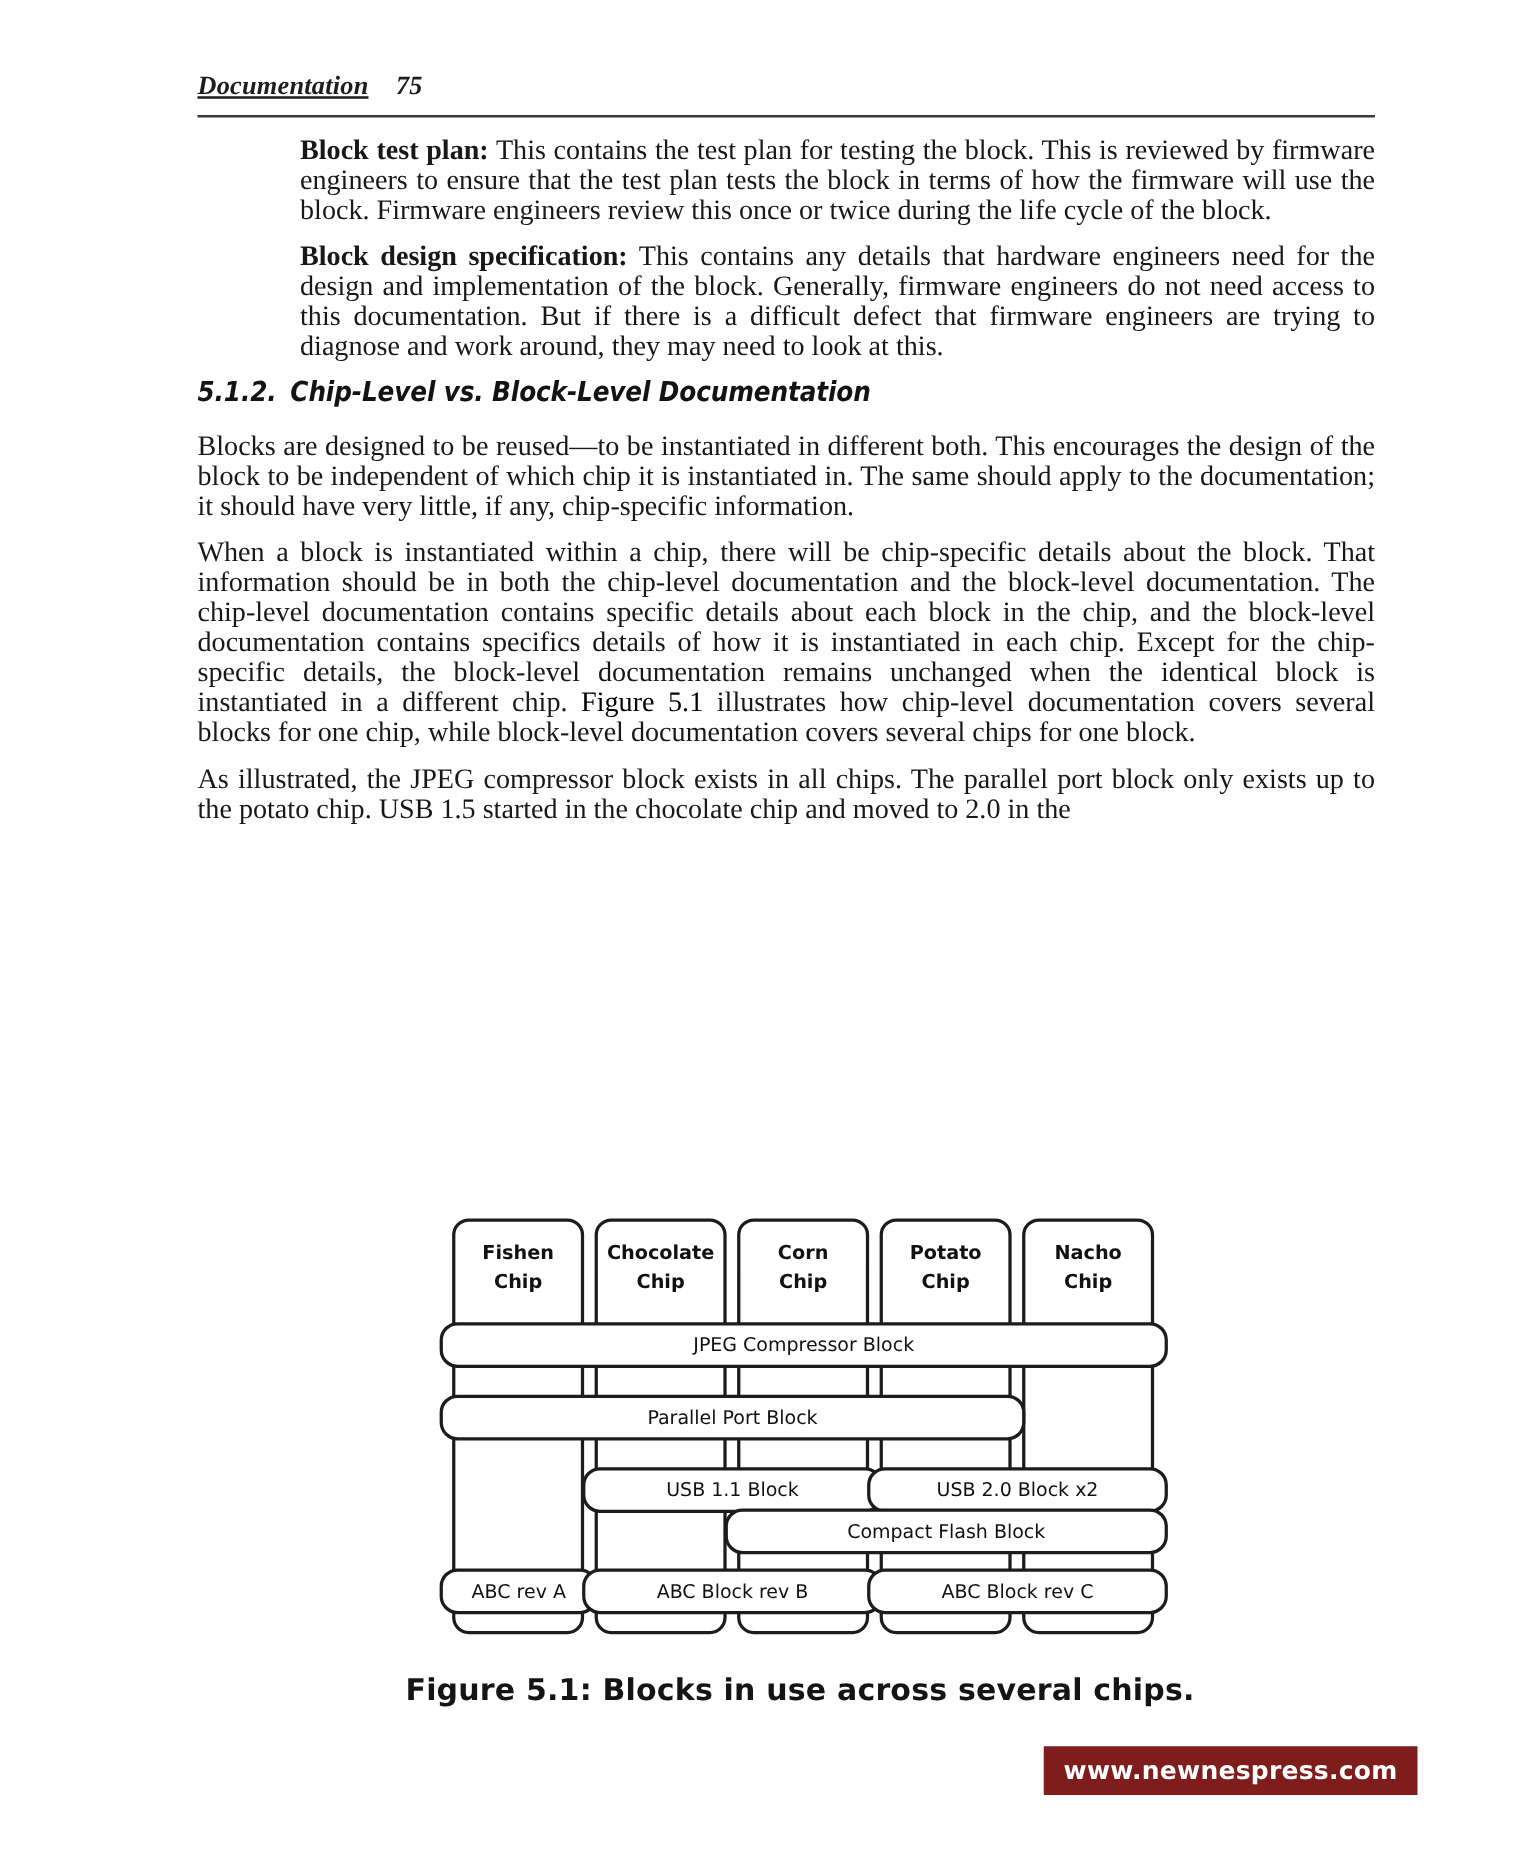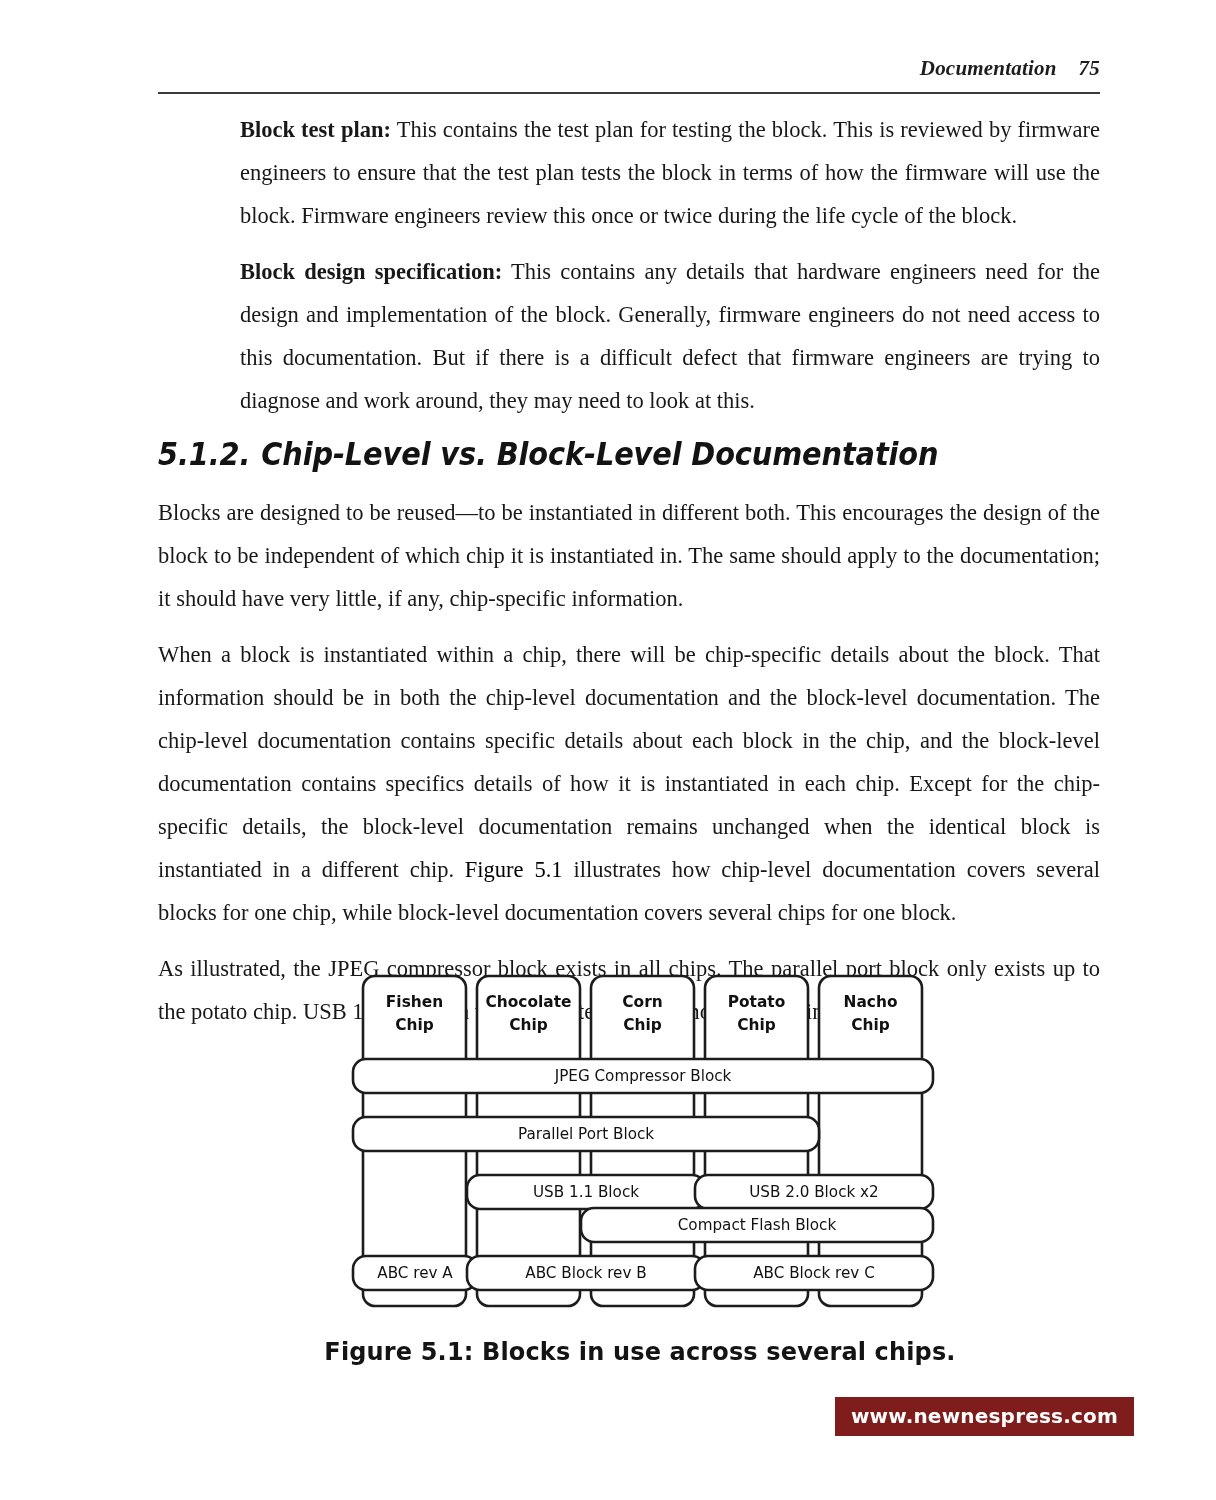--- a/index.html
+++ b/index.html
@@ -23,27 +23,28 @@
     width: 1216px;
     height: 1500px;
   }
 
   
   .running-head {
     position: absolute;
     left: 158px;
     top: 56px;
     width: 942px;
-    text-align: right;
+    text-align: left;
     font-family: "Liberation Serif", "DejaVu Serif", serif;
     font-style: italic;
     font-weight: bold;
     font-size: 21px;
     letter-spacing: 0.2px;
     color: #1d1d1d;
+    text-decoration: underline;
   }
   .running-head .page-num {
     display: inline-block;
     margin-left: 22px;
     font-style: italic;
     font-weight: bold;
   }
   .head-rule {
     position: absolute;
     left: 158px;
@@ -56,42 +57,42 @@
   
   .body-col {
     position: absolute;
     left: 158px;
     top: 108px;
     width: 942px;
   }
   p.para {
     margin: 0 0 13px 0;
     font-size: 22.5px;
-    line-height: 43px;
+    line-height: 24px;
     text-align: justify;
     text-justify: inter-word;
     color: #181818;
   }
   p.indented {
     margin-left: 82px;
     width: 860px;
   }
   p.para .lead {
     font-weight: bold;
   }
   .xref {
     color: #000000;
   }
 
   h3.section-head {
     margin: 12px 0 18px 0;
     font-family: "DejaVu Sans Condensed", "Liberation Sans Narrow", "Liberation Sans", sans-serif;
     font-style: italic;
     font-weight: bold;
-    font-size: 32px;
+    font-size: 22px;
     letter-spacing: -0.1px;
     color: #131313;
   }
   h3.section-head .num {
     margin-right: 11px;
   }
 
   
   .figure-wrap {
     position: absolute;

